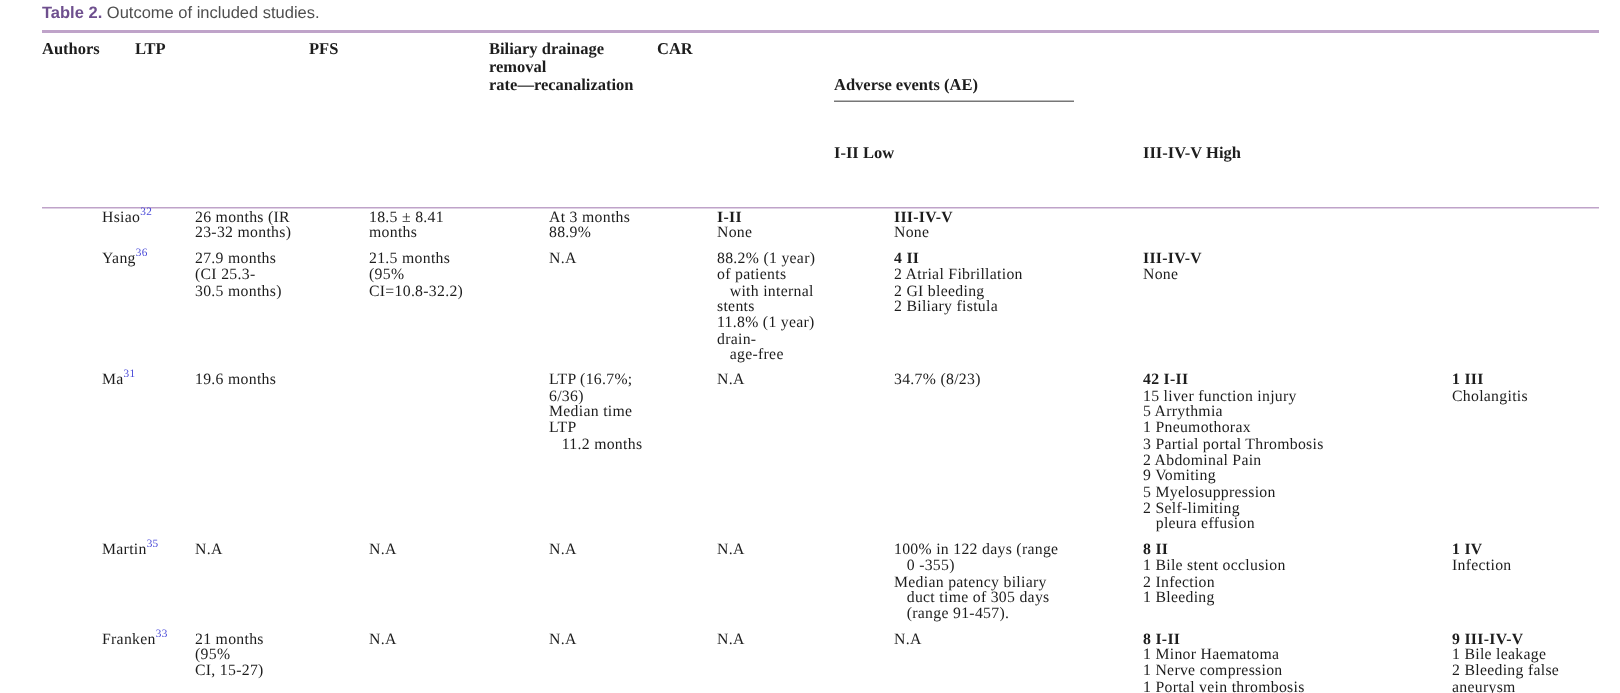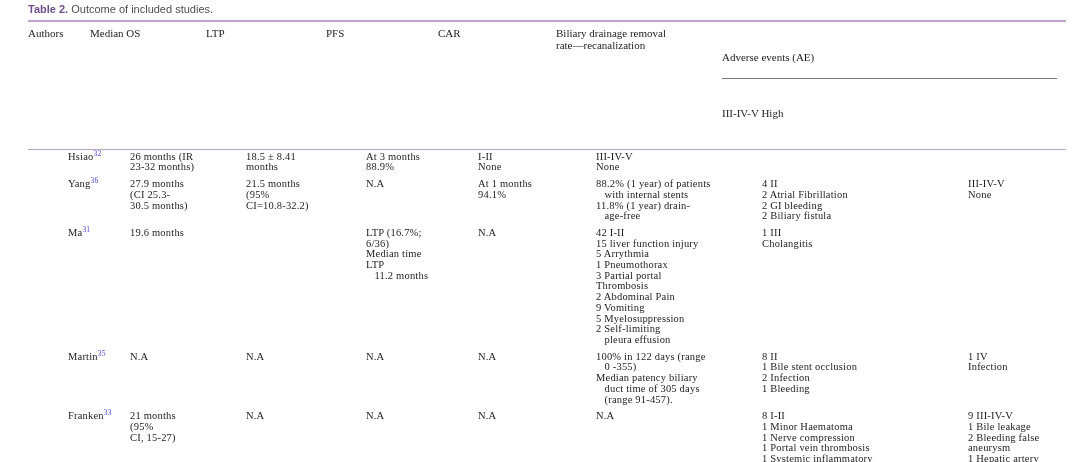--- a/index.html
+++ b/index.html
@@ -23,59 +23,59 @@
     font-size:11px;margin:0 0 5px 0;color:var(--c-title-text);
   }
   .caption .lbl{color:var(--c-title-label);font-weight:bold;}
   .tbl{width:1038px;}
   .rule-top{border-top:2px solid var(--c-rule-purple);}
   .hdr{
     display:grid;
     grid-template-columns:62px 116px 120px 112px 118px 166px 341px;
     padding-top:5px;
     border-bottom:1.5px solid var(--c-rule-purple);
-    font-size:11px;font-weight:normal;line-height:1.1;
+    font-size:11px;font-weight:bold;line-height:1.1;
   }
   .hcell{white-space:pre-wrap;padding-right:6px;}
-  .ae-label{display:block;border-bottom:1px solid var(--c-rule-dark);padding-bottom:15px;}
+  .ae-label{display:block;border-bottom:1px solid var(--c-rule-dark);padding-bottom:4px;}
   .ae-sub{display:grid;grid-template-columns:206px 135px;padding:4px 0 5px 0;}
   .trow{
     display:grid;
     grid-template-columns:62px 116px 120px 112px 118px 166px 206px 135px;
     font-size:10.5px;line-height:1.02;letter-spacing:0.2px;
     padding:2px 0 4px 0;
   }
   .cell{white-space:pre-wrap;padding-right:8px;margin-left:40px;}
   .author sup{
     color:var(--c-citation-link);
     font-size:7.5px;vertical-align:super;line-height:0;
   }
-  .grade{display:block;font-weight:normal;}
+  .grade{display:block;font-weight:bold;}
 </style>
 </head>
 <body>
 
 <div class="page">
 
   <p class="caption"><span class="lbl">Table 2.</span> <span>Outcome of included studies.</span></p>
 
   <div class="tbl">
     <div class="rule-top"></div>
 
     <div class="hdr">
       <div class="hcell">Authors</div>
-      <div class="hcell">Median OS</div>
       <div class="hcell">LTP</div>
       <div class="hcell">PFS</div>
-      <div class="hcell">CAR</div>
       <div class="hcell">Biliary drainage removal
 rate—recanalization</div>
+      <div class="hcell">CAR</div>
       <div class="hcell">
         <span class="ae-label">Adverse events (AE)</span>
         <div class="ae-sub">
+          <span>I-II Low</span>
           <span>III-IV-V High</span>
         </div>
       </div>
     </div>
 
     <div class="trow">
       <div class="cell author"><span>Hsiao</span><sup>32</sup></div>
       <div class="cell">26 months (IR
 23-32 months)</div>
       <div class="cell">18.5 ± 8.41 months</div>
@@ -87,40 +87,39 @@
 
     <div class="trow">
       <div class="cell author"><span>Yang</span><sup>36</sup></div>
       <div class="cell">27.9 months
 (CI 25.3-
 30.5 months)</div>
       <div class="cell">21.5 months
 (95%
 CI=10.8-32.2)</div>
       <div class="cell">N.A</div>
-      <div class="cell">At 1 months
-94.1%</div>
       <div class="cell">88.2% (1 year) of patients
    with internal stents
 11.8% (1 year) drain-
    age-free</div>
       <div class="cell"><span class="grade">4 II</span><span>2 Atrial Fibrillation
 2 GI bleeding
 2 Biliary fistula</span></div>
       <div class="cell"><span class="grade">III-IV-V</span><span>None</span></div>
     </div>
 
     <div class="trow">
       <div class="cell author"><span>Ma</span><sup>31</sup></div>
       <div class="cell">19.6 months</div>
       <div class="cell"></div>
       <div class="cell">LTP (16.7%; 6/36)
 Median time LTP
    11.2 months</div>
       <div class="cell">N.A</div>
+      <div class="cell">34.7% (8/23)</div>
       <div class="cell"><span class="grade">42 I-II</span><span>15 liver function injury
 5 Arrythmia
 1 Pneumothorax
 3 Partial portal Thrombosis
 2 Abdominal Pain
 9 Vomiting
 5 Myelosuppression
 2 Self-limiting
    pleura effusion</span></div>
       <div class="cell"><span class="grade">1 III</span><span>Cholangitis</span></div>

